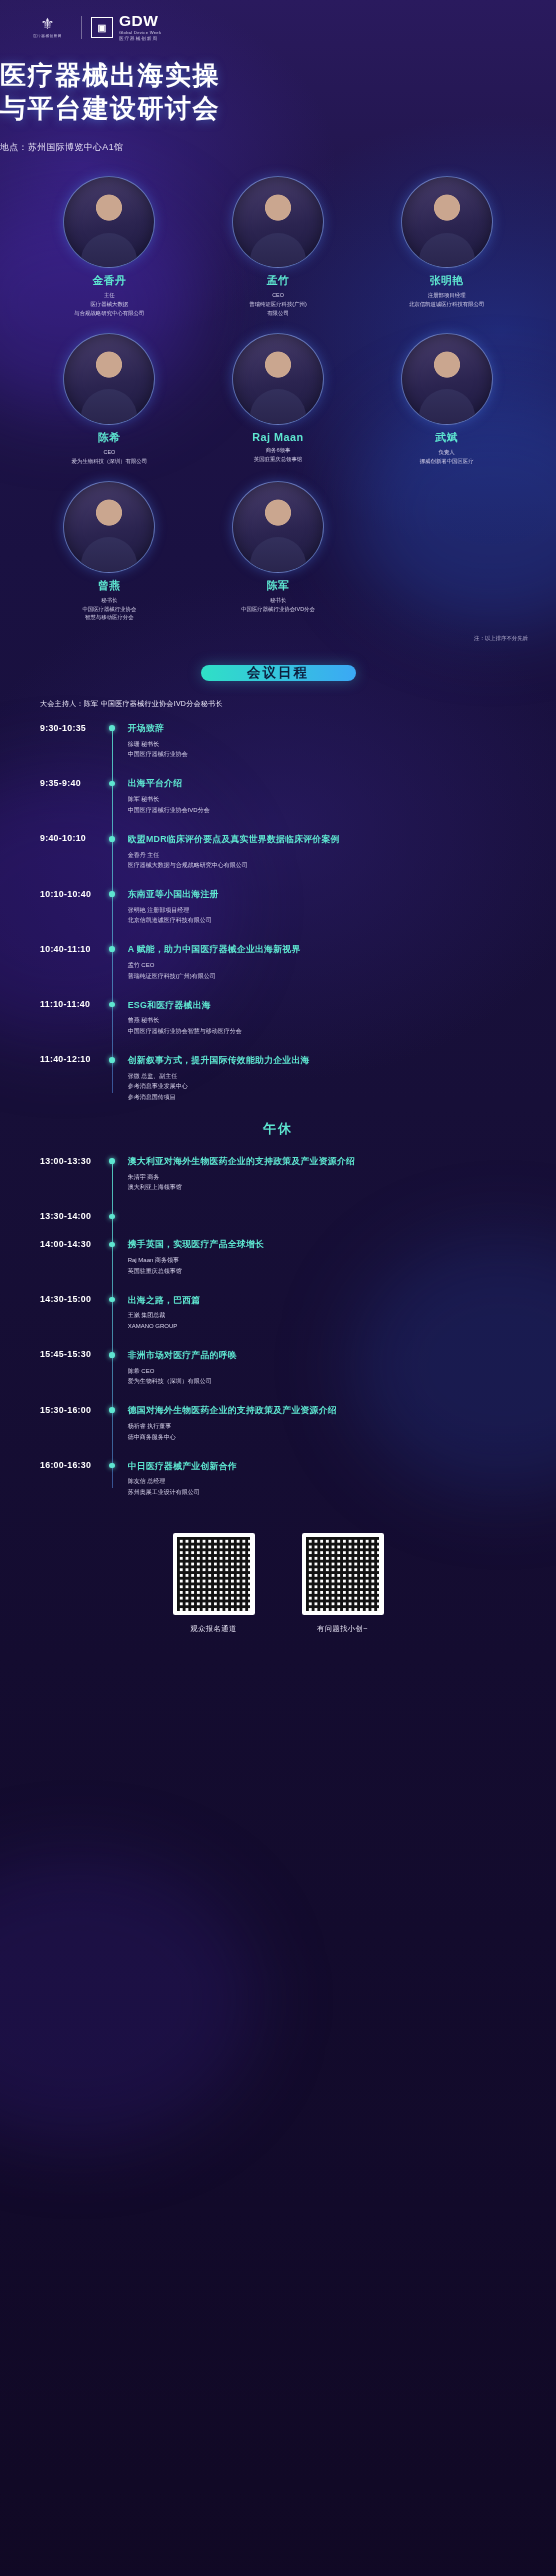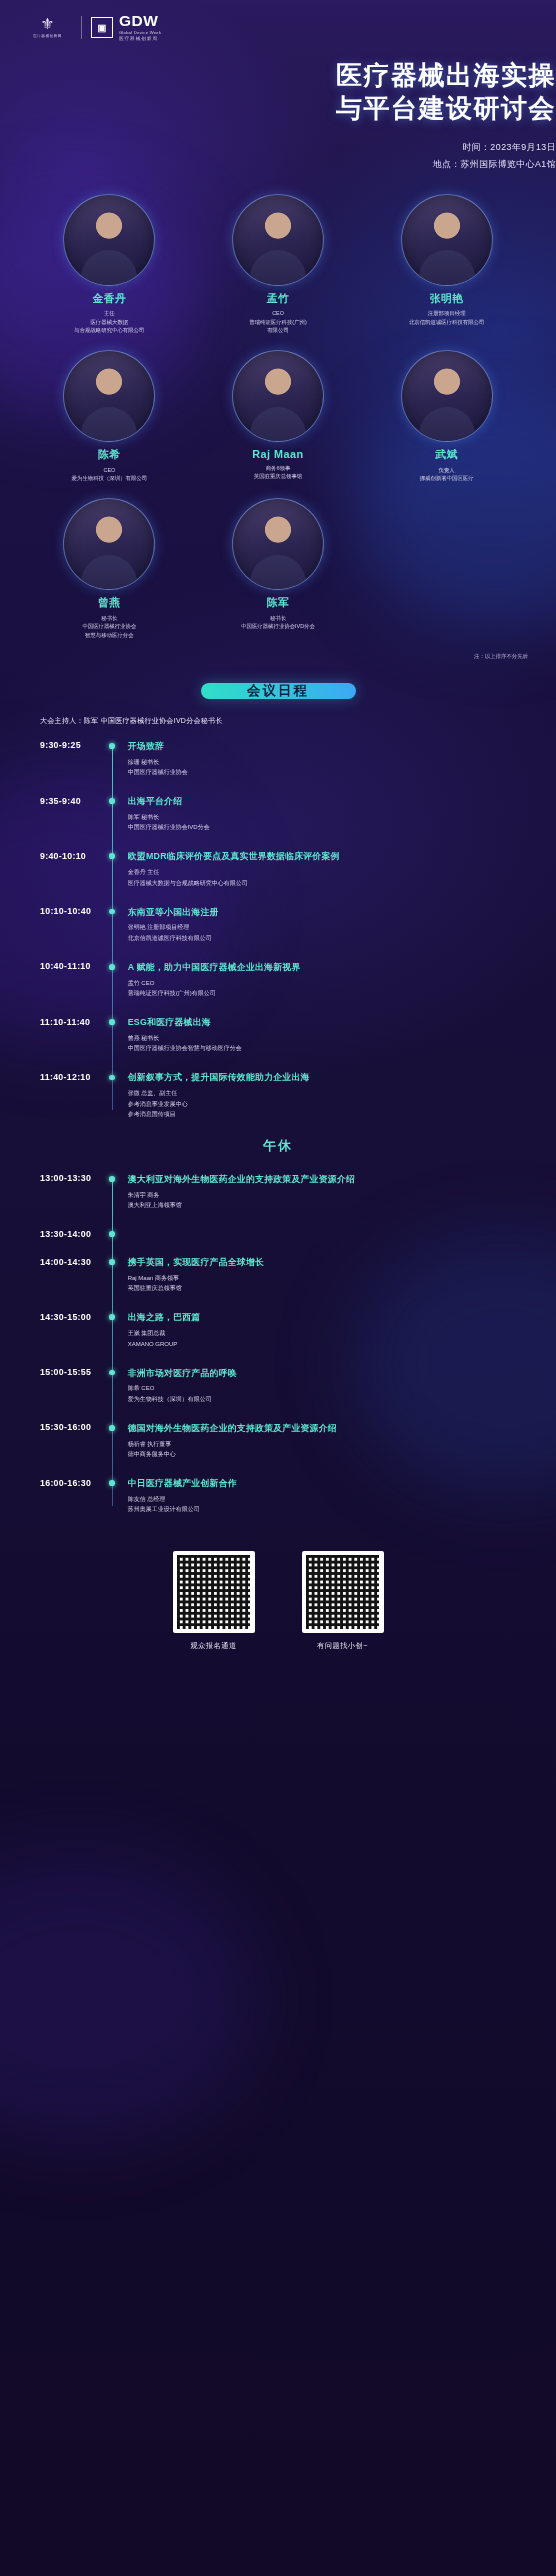--- a/index.html
+++ b/index.html
@@ -48,21 +48,21 @@
   .divider-v { width: 0.5px; height: 23px; background: rgba(255,255,255,0.35); }
   .logo-b { display: flex; align-items: center; gap: 6.2px; }
   .logo-b .sq {
     width: 21.6px; height: 21.6px; border: 1px solid #ffffff; display: flex;
     align-items: center; justify-content: center; font-size: 9.3px; font-weight: bold;
   }
   .gdw-text .gdw-main { font-size: 15.5px; font-weight: bold; letter-spacing: 0.5px; line-height: 1; }
   .gdw-text .gdw-sub { font-size: 4.1px; color: #d6d1ea; letter-spacing: 0.3px; margin-top: 1.5px; }
   .gdw-text .gdw-cn { font-size: 4.6px; color: #cfc9e6; margin-top: 1px; letter-spacing: 1px; }
 
-  .title-wrap { position: relative; text-align: right; margin-top: 17.5px; z-index: 3; }
+  .title-wrap { position: relative; text-align: left; margin-top: 17.5px; z-index: 3; }
   .main-title {
     font-size: 26px;
     font-weight: bold;
     letter-spacing: 1.5px;
     line-height: 1.28;
     color: #ffffff;
     text-shadow: 0 1px 9.3px rgba(90,160,255,0.5);
   }
   .meta { margin-top: 13.4px; font-size: 8.8px; color: #e7e3f6; line-height: 2; letter-spacing: 0.5px; }
 
@@ -192,21 +192,20 @@
         <div class="gdw-sub">Global Device Week</div>
         <div class="gdw-cn">医疗器械创新周</div>
       </div>
     </div>
   </div>
 
   <div class="title-wrap">
     <div class="main-title">医疗器械出海实操</div>
     <div class="main-title">与平台建设研讨会</div>
     <div class="meta">
-      <div>时间：2023年9月13日</div>
       <div>地点：苏州国际博览中心A1馆</div>
     </div>
   </div>
 
   <div class="speakers">
     <div class="sp">
       <div class="ph"></div>
       <div class="nm">金香丹</div>
       <div class="rl" style="white-space:pre-line">主任
 医疗器械大数据
@@ -260,21 +259,21 @@
 
   <div class="note">注：以上排序不分先后</div>
 
   <div class="agenda-head">会议日程</div>
   <div class="host">大会主持人：陈军  中国医疗器械行业协会IVD分会秘书长</div>
 
   <div class="timeline">
     <div class="tl-line"></div>
 
     <div class="row">
-      <div class="time">9:30-9:25</div>
+      <div class="time">9:30-10:35</div>
       <div class="dotcol">
           <div class="dot"></div>
         </div>
       <div class="body">
         <div class="tt">开场致辞</div>
         <div class="sub" style="white-space:pre-line">徐珊  秘书长
 中国医疗器械行业协会</div>
       </div>
     </div>
 
@@ -394,21 +393,21 @@
           <div class="dot"></div>
         </div>
       <div class="body">
         <div class="tt">出海之路，巴西篇</div>
         <div class="sub" style="white-space:pre-line">王崴  集团总裁
 XAMANO GROUP</div>
       </div>
     </div>
 
     <div class="row">
-      <div class="time">15:00-15:55</div>
+      <div class="time">15:45-15:30</div>
       <div class="dotcol">
           <div class="dot"></div>
         </div>
       <div class="body">
         <div class="tt">非洲市场对医疗产品的呼唤</div>
         <div class="sub" style="white-space:pre-line">陈希  CEO
 爱为生物科技（深圳）有限公司</div>
       </div>
     </div>
 

